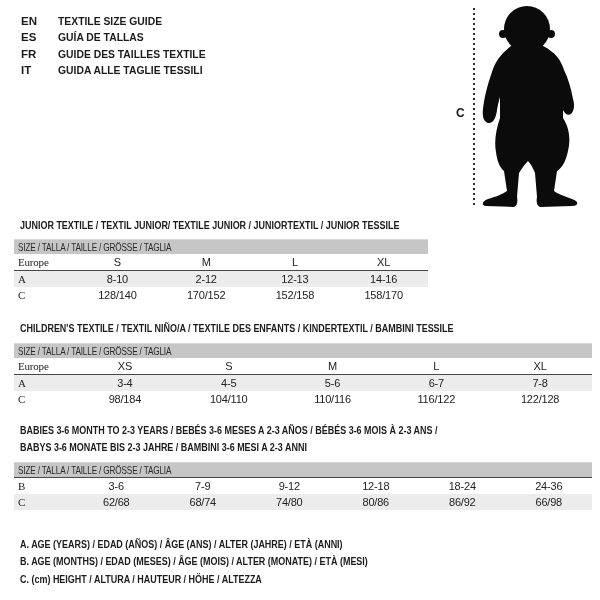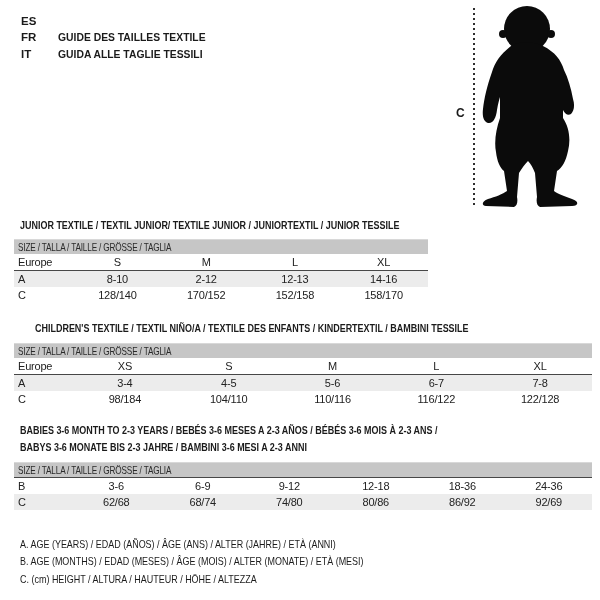--- a/index.html
+++ b/index.html
@@ -39,35 +39,40 @@
     font-size:11px;letter-spacing:-0.2px;color:#222222;
   }
   .t-header{
     height:14px;background:#c6c6c6;display:flex;align-items:center;
     padding-left:4px;font-size:10.5px;color:#2a2a2a;
   }
   .t-header.dark-under{border-bottom:1px solid #474747;}
   .t-row{display:flex;height:16px;align-items:center;background:#ffffff;}
   .t-row.alt{background:#ececec;}
   .t-row.hdr-sep{border-bottom:1px solid #474747;}
-  .t-label{width:55px;flex:0 0 55px;padding-left:4px;text-align:left;}
+  .t-label{width:55px;flex:0 0 55px;padding-left:4px;text-align:left;font-family:Liberation Serif, serif;}
   .t-cell{flex:1;text-align:center;}
 
   
   .legend{position:absolute;left:20px;top:536px;}
-  .legend-line{font-weight:400;font-size:11.5px;line-height:17.3px;}
+  .legend-line{font-weight:700;font-size:11.5px;line-height:17.3px;}
 </style>
 </head>
 <body>
 
 <div class="page">
 
   <div class="lang-block">
     <div class="lang-row">
+      <span class="lang-code">EN</span>
+      <span class="lang-label"><span class="cond90">TEXTILE SIZE GUIDE</span></span>
+    </div>
+    <div class="lang-row">
       <span class="lang-code">ES</span>
+      <span class="lang-label"><span class="cond90">GUÍA DE TALLAS</span></span>
     </div>
     <div class="lang-row">
       <span class="lang-code">FR</span>
       <span class="lang-label"><span class="cond90">GUIDE DES TAILLES TEXTILE</span></span>
     </div>
     <div class="lang-row">
       <span class="lang-code">IT</span>
       <span class="lang-label"><span class="cond90">GUIDA ALLE TAGLIE TESSILI</span></span>
     </div>
   </div>
@@ -136,21 +141,21 @@
     </div>
     <div class="t-row">
       <div class="t-label">C</div>
       <div class="t-cell">128/140</div>
       <div class="t-cell">170/152</div>
       <div class="t-cell">152/158</div>
       <div class="t-cell">158/170</div>
     </div>
   </div>
 
-  <div class="title" style="left:20px;top:320px;margin-left:15px;">
+  <div class="title" style="left:20px;top:320px;">
     <span class="cond">CHILDREN'S TEXTILE / TEXTIL NIÑO/A / TEXTILE DES ENFANTS / KINDERTEXTIL / BAMBINI TESSILE</span>
   </div>
   <div class="size-table" style="left:14px;top:343px;width:578px;">
     <div class="t-header">
       <span class="cond">SIZE / TALLA / TAILLE / GRÖSSE / TAGLIA</span>
     </div>
     <div class="t-row hdr-sep">
       <div class="t-label">Europe</div>
       <div class="t-cell">XS</div>
       <div class="t-cell">S</div>
@@ -180,34 +185,34 @@
     <div><span class="cond">BABIES 3-6 MONTH TO 2-3 YEARS / BEBÉS 3-6 MESES A 2-3 AÑOS / BÉBÉS 3-6 MOIS À 2-3 ANS /</span></div>
     <div><span class="cond">BABYS 3-6 MONATE BIS 2-3 JAHRE / BAMBINI 3-6 MESI A 2-3 ANNI</span></div>
   </div>
   <div class="size-table" style="left:14px;top:462px;width:578px;">
     <div class="t-header dark-under">
       <span class="cond">SIZE / TALLA / TAILLE / GRÖSSE / TAGLIA</span>
     </div>
     <div class="t-row">
       <div class="t-label">B</div>
       <div class="t-cell">3-6</div>
-      <div class="t-cell">6-9</div>
+      <div class="t-cell">7-9</div>
       <div class="t-cell">9-12</div>
       <div class="t-cell">12-18</div>
-      <div class="t-cell">18-36</div>
+      <div class="t-cell">18-24</div>
       <div class="t-cell">24-36</div>
     </div>
     <div class="t-row alt">
       <div class="t-label">C</div>
       <div class="t-cell">62/68</div>
       <div class="t-cell">68/74</div>
       <div class="t-cell">74/80</div>
       <div class="t-cell">80/86</div>
       <div class="t-cell">86/92</div>
-      <div class="t-cell">92/69</div>
+      <div class="t-cell">66/98</div>
     </div>
   </div>
 
   <div class="legend">
     <div class="legend-line">
       <span class="cond">A. AGE (YEARS) / EDAD (AÑOS) / ÂGE (ANS) / ALTER (JAHRE) / ETÀ (ANNI)</span>
     </div>
     <div class="legend-line">
       <span class="cond">B. AGE (MONTHS) / EDAD (MESES) / ÂGE (MOIS) / ALTER (MONATE) / ETÀ (MESI)</span>
     </div>

